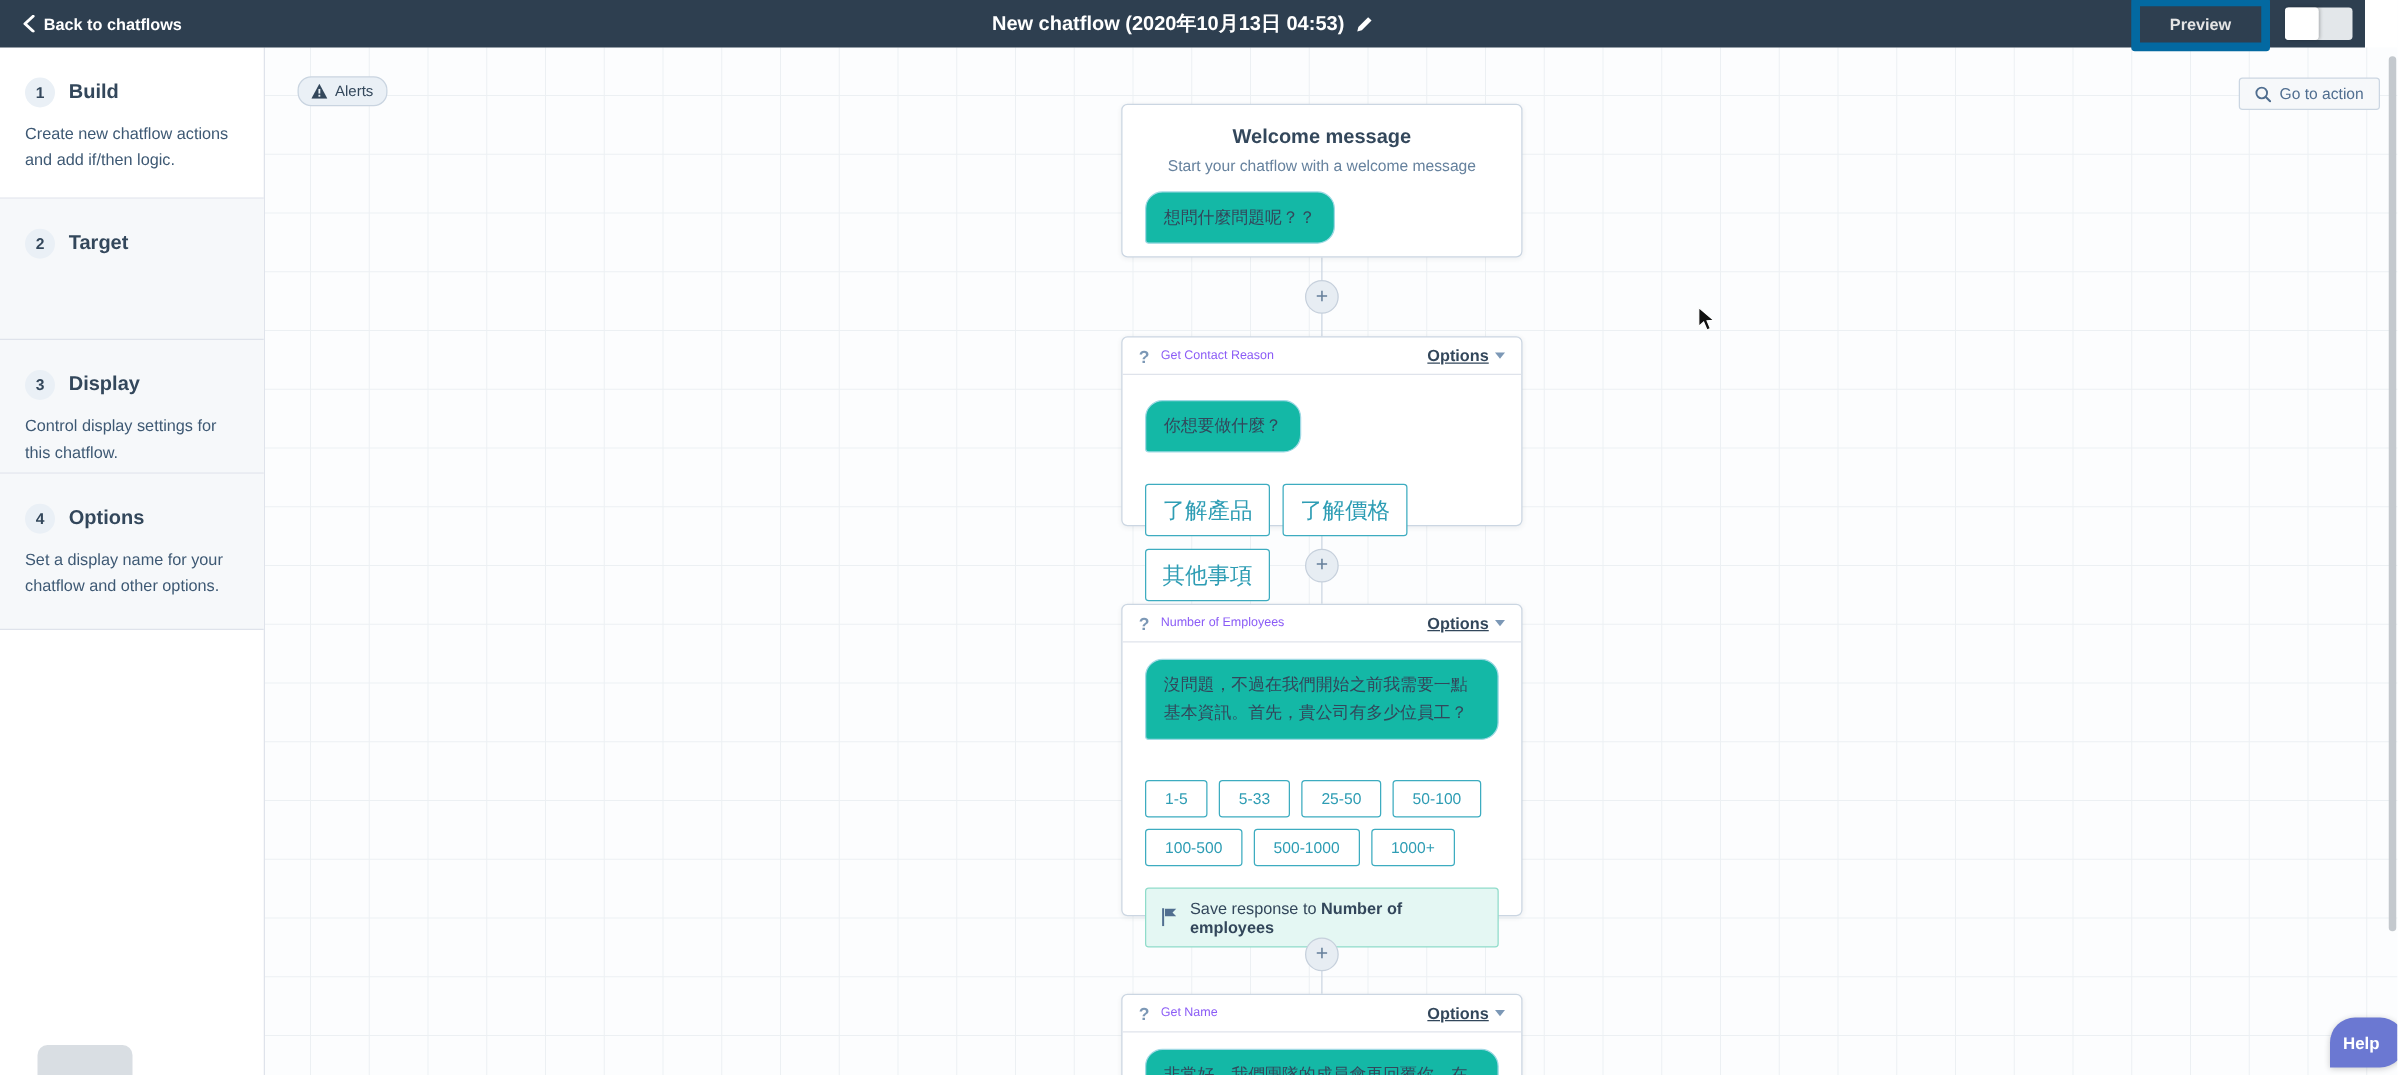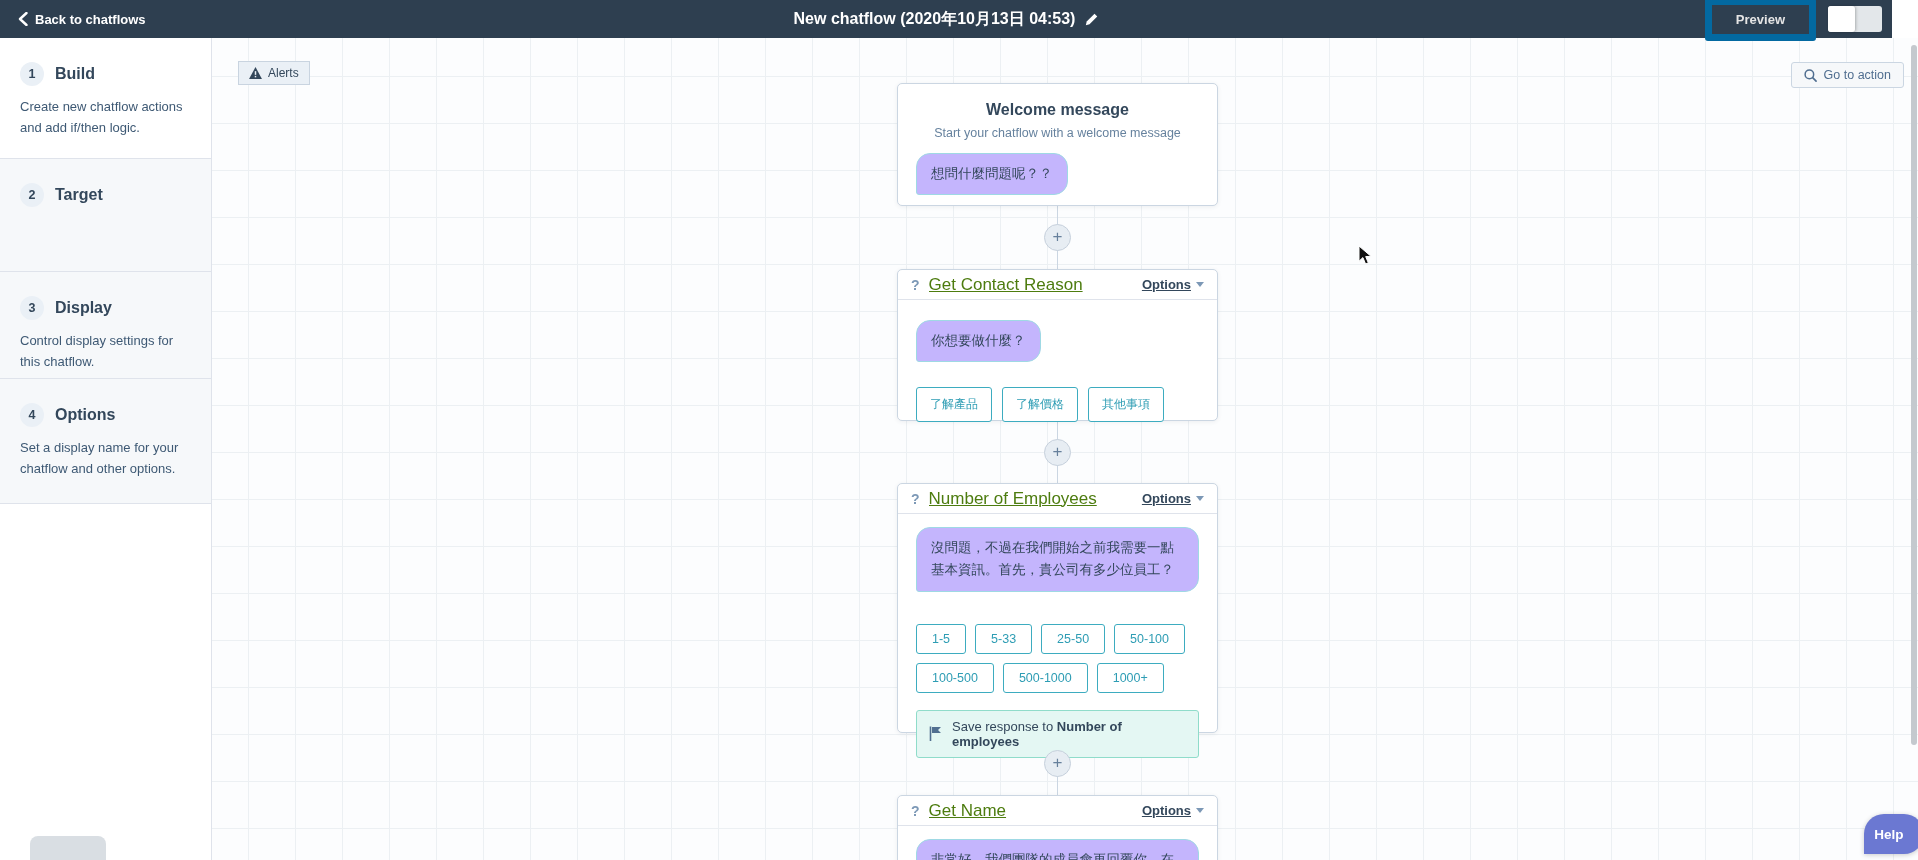--- a/index.html
+++ b/index.html
@@ -38,58 +38,58 @@
   .step-1 { height:121px; } .step-2 { height:113px; } .step-3 { height:107px; } .step-4 { height:125px; }
 
   
   .canvas { position:absolute; top:38px; left:212px; width:1706px; height:822px;
     overflow:hidden; background-color:#fcfdfe;
     background-image:linear-gradient(to right,#ecf0f3 1px,transparent 1px),
                      linear-gradient(to bottom,#ecf0f3 1px,transparent 1px);
     background-size:47px 47px; background-position:-11px -9px; }
 
   .alerts-btn { position:absolute; left:26px; top:23px; display:flex; align-items:center; gap:6px;
-    background:#eaf0f6; border:1px solid #c9d4e0; border-radius:0; padding:4px 10px;
+    background:#eaf0f6; border:1px solid #c9d4e0; border-radius:11px; padding:4px 10px;
     font-size:12px; color:#33475b; cursor:pointer; }
   .goto-btn { position:absolute; right:14px; top:24px; display:flex; align-items:center; gap:7px;
     background:#f6f8fa; border:1px solid #cbd6e2; border-radius:3px; padding:5px 12px;
     font-size:12.5px; color:#506e90; cursor:pointer; }
 
   .connector { position:absolute; width:1px; background:#cbd6e2; left:845px; }
   .plus-btn { position:absolute; left:832px; width:27px; height:27px; border-radius:50%;
     background:#e7edf3; border:1px solid #c6d0dc; color:#67809c; font-size:17px;
     display:flex; align-items:center; justify-content:center; cursor:pointer; z-index:3;
     line-height:1; padding-bottom:2px; }
 
   .card { position:absolute; left:685px; width:321px; background:#fff;
     border:1px solid #cbd6e2; border-radius:5px; box-shadow:0 1px 4px rgba(45,62,80,.08); z-index:2; }
   .card-header { height:30px; display:flex; align-items:center; gap:9px; padding:0 13px;
     border-bottom:1px solid #dfe3eb; }
   .q-ico { color:#7c98b6; font-weight:bold; font-size:14px; }
-  .card-title { font-size:17px; color:#4d7c0f; flex:1 1 auto; white-space:nowrap;
-    overflow:hidden; text-overflow:ellipsis;text-decoration:underline; }
+  .card-title { font-size:10px; color:#8b5cf6; flex:1 1 auto; white-space:nowrap;
+    overflow:hidden; text-overflow:ellipsis; }
   .options { display:flex; align-items:center; gap:5px; cursor:pointer; flex:0 0 auto; }
   .options span { font-size:13px; font-weight:bold; color:#33475b; text-decoration:underline; }
   .caret { width:0; height:0; border-left:4px solid transparent; border-right:4px solid transparent;
     border-top:5px solid #7c98b6; }
 
-  .bubble { display:inline-block; background:#c4b5fd; border:1px solid #9fd9e4;
+  .bubble { display:inline-block; background:#14b8a6; border:1px solid #9fd9e4;
     border-radius:14px 14px 14px 3px; padding:9px 14px; font-size:13.5px; color:#33475b;
     line-height:1.65; }
 
   .welcome-card { top:45px; height:123px; }
   .welcome-title { text-align:center; font-size:16px; font-weight:bold; color:#33475b; margin-top:17px; }
   .welcome-sub { text-align:center; font-size:12.5px; color:#66829e; margin-top:7px; }
   .welcome-card .bubble { margin:13px 0 0 18px; }
 
   .reason-card { top:231px; height:152px; }
   .reason-card .bubble { margin:20px 0 0 18px; }
   .replies { display:flex; gap:10px; margin:25px 18px 0 18px; flex-wrap:wrap; }
   .reply { background:#fff; border:1px solid #3dacc0; color:#2e9db4; border-radius:3px;
-    padding:8px 13px; font-size:12px; cursor:pointer; font-family:inherit; white-space:nowrap; }
+    padding:8px 13px; font-size:18px; cursor:pointer; font-family:inherit; white-space:nowrap; }
 
   .employees-card { top:445px; height:250px; }
   .employees-card .bubble { margin:13px 18px 12px 18px; max-width:284px; }
   .employees-card .replies.row1 { margin-top:20px; gap:9px; }
   .employees-card .replies.row2 { margin-top:9px; gap:9px; }
   .employees-card .reply { padding:7px 15px; font-size:12.5px; }
   .save-bar { display:flex; align-items:center; gap:10px; margin:17px 18px 0 18px;
     background:#e4f7f3; border:1px solid #8fdcca; border-radius:3px; padding:8px 12px; }
   .save-text { font-size:13px; color:#33475b; }
   .save-text b { font-weight:bold; }

